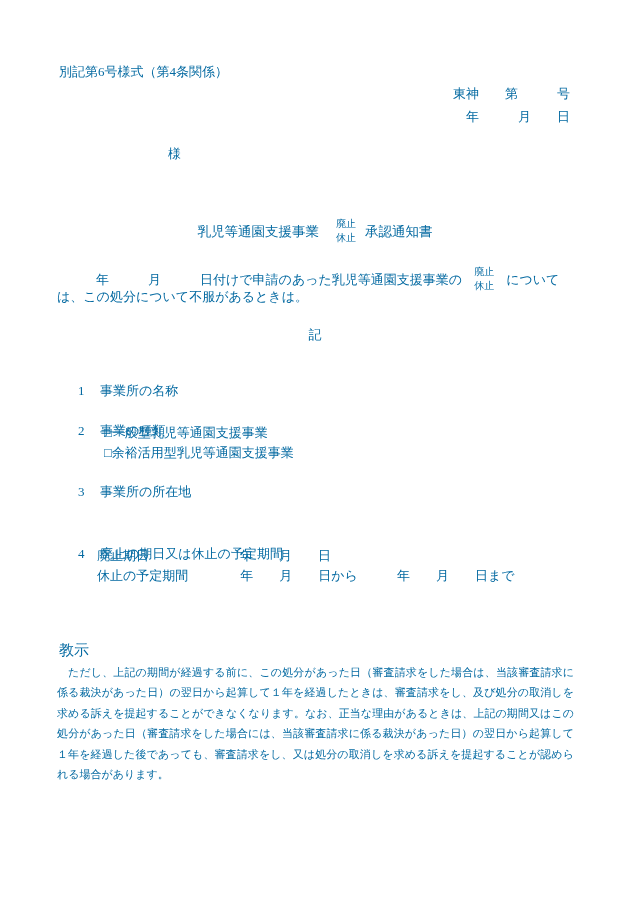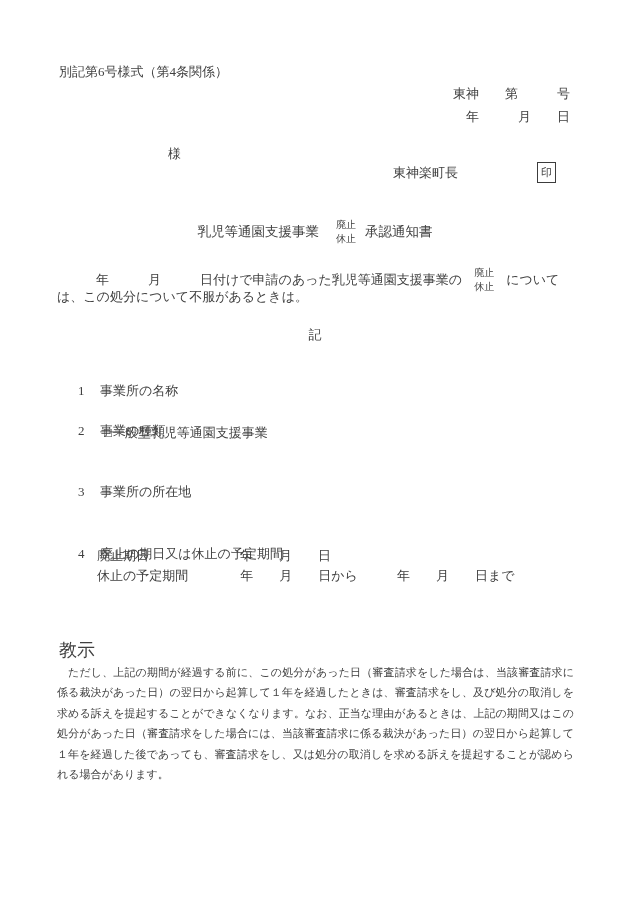--- a/index.html
+++ b/index.html
@@ -1,20 +1,20 @@
 <!DOCTYPE html>
 <html><head>
 <meta charset="utf-8">
 <style>
   html,body { margin:0; padding:0; background:#ffffff; }
   .page {
     position:relative;
     width:630px; height:887px;
     background:#ffffff;
-    color:#404040;
+    color:#0369a1;
     font-family:"Liberation Serif","DejaVu Serif",serif;
     overflow:hidden;
   }
   .ln {
     position:absolute;
     font-size:13px;
     line-height:19px;
     white-space:pre;
   }
   .right-line { left:0; right:60px; text-align:right; }
@@ -22,21 +22,21 @@
 
   
   .title-row {
     position:absolute; top:213px; left:0; right:0; height:38px;
     display:flex; justify-content:center; align-items:center;
     font-size:13.5px;
   }
   .stack {
     display:inline-flex; flex-direction:column;
     align-items:center; justify-content:center;
-    font-size:10px; line-height:14px; white-space:pre;
+    font-size:10px; line-height:14px; white-space:pre;font-family:Liberation Mono, monospace;
   }
   .title-row .stack { margin:0 9px 0 17px; }
 
   .open1 {
     position:absolute; top:251px; left:57px; height:34px;
     display:flex; align-items:center;
     font-size:13px; white-space:pre;margin-top:12px;
   }
   .open1 .stack { margin:0 12px; }
 
@@ -46,47 +46,41 @@
     position:absolute; left:537px; top:0;
     width:17px; height:19px;
     border:1px solid #3c3c3c;
     display:flex; align-items:center; justify-content:center;
     font-size:11px;
   }
 
   .item { left:65px; }
   .num { display:inline-block; width:22px; }
 
-  .kyoji-head { position:absolute; left:59px; top:641px; font-size:18px; line-height:19px; }
+  .kyoji-head { position:absolute; left:59px; top:641px; font-size:15px; line-height:19px; }
   .kyoji-body {
     position:absolute; left:57px; right:56px; top:662px;
     font-size:11px; line-height:20.4px;
     text-align:justify;
   }
   .kyoji-body p { margin:0; text-indent:1em; }
 </style>
 </head>
 <body>
 
 <div class="page">
 
   <div class="ln" style="top:62px; left:59px">別記第6号様式（第4条関係）</div>
 
   <div class="ln right-line" style="top:84px">東神　　第　　　号</div>
 
   <div class="ln right-line" style="top:107px">年　　　月　　日</div>
 
   <div class="ln" style="top:144px; left:168px">様</div>
 
-  <div class="mayor-row">
-    <span class="mayor-name">東神楽町長</span>
-    <span class="seal-box">
-      <span>印</span>
-    </span>
-  </div>
 
   <div class="title-row">
     <span>乳児等通園支援事業</span>
     <span class="stack">
       <span>廃止</span>
       <span>休止</span>
     </span>
     <span>承認通知書</span>
   </div>
 
@@ -106,20 +100,21 @@
   <div class="ln item" style="top:362px">
     <span class="num">1</span><span>事業所の名称</span>
   </div>
 
   <div class="ln item" style="top:402px">
     <span class="num">2</span><span>事業の種類</span>
   </div>
 
   <div class="ln" style="top:423px; left:104px">□一般型乳児等通園支援事業</div>
 
+  <div class="ln" style="top:443px; left:104px">□余裕活用型乳児等通園支援事業</div>
 
   <div class="ln item" style="top:463px">
     <span class="num">3</span><span>事業所の所在地</span>
   </div>
 
   <div class="ln item" style="top:525px">
     <span class="num">4</span><span>廃止の期日又は休止の予定期間</span>
   </div>
 
   <div class="ln" style="top:546px; left:97px">廃止期日　　　　　　　年　　月　　日</div>

